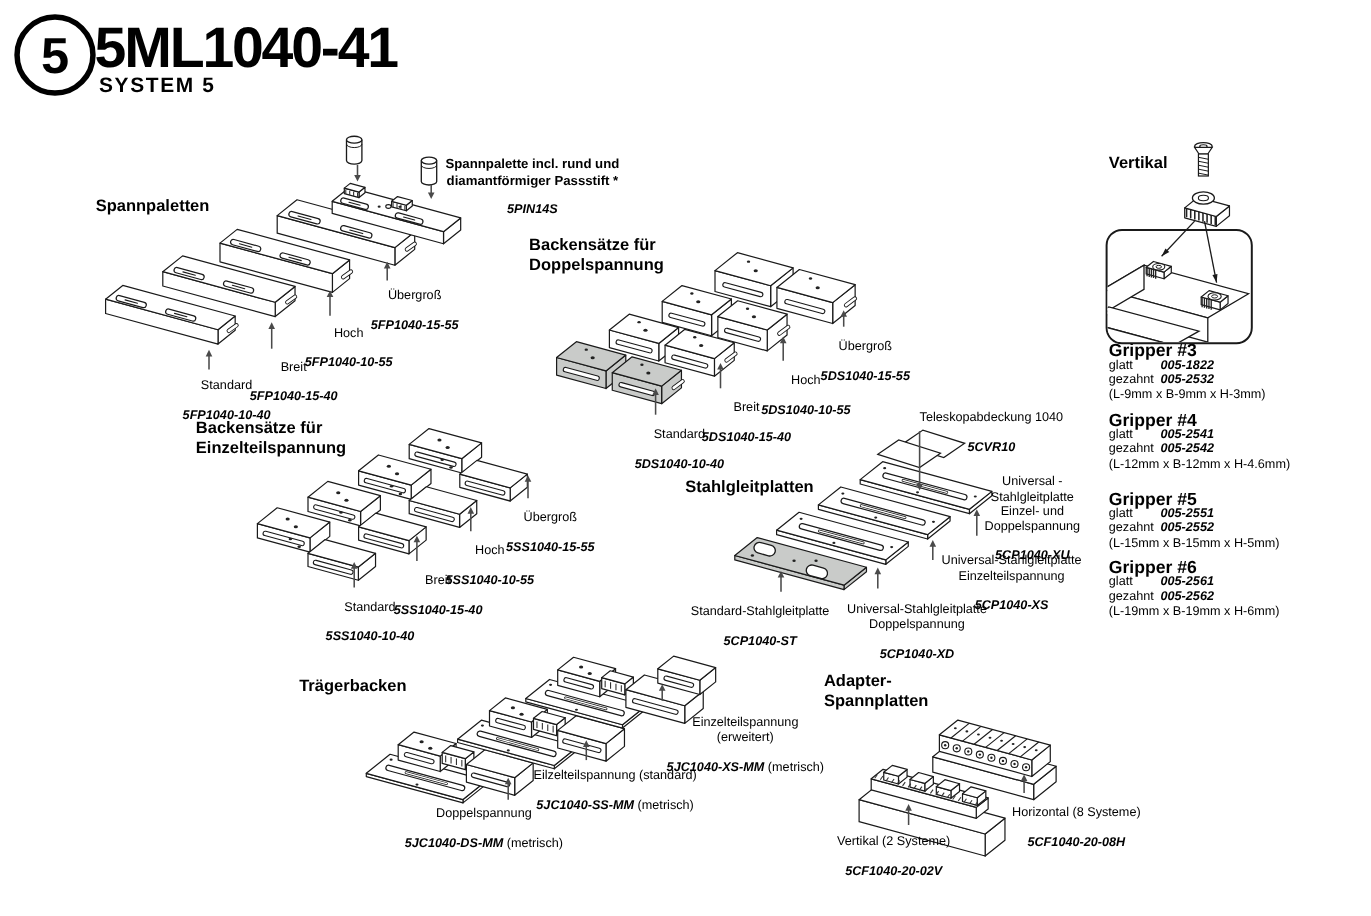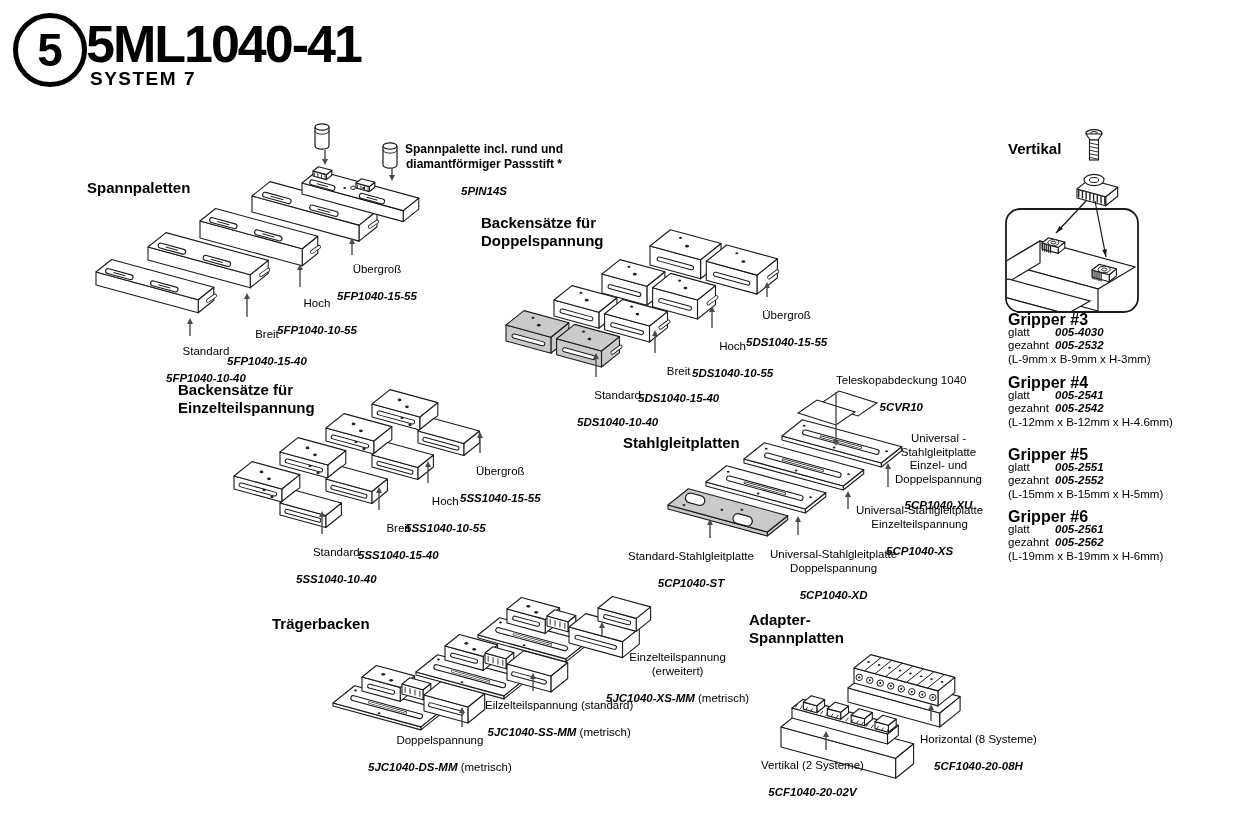--- a/index.html
+++ b/index.html
@@ -538,21 +538,21 @@
       <line x1="826" y1="736" x2="826" y2="750" stroke="#4a4a4a" stroke-width="1.4"></line>
       <polygon points="826.0,731.0 823.0,737.0 829.0,737.0" fill="#4a4a4a"></polygon>
       <line x1="931" y1="709" x2="931" y2="721" stroke="#4a4a4a" stroke-width="1.4"></line>
       <polygon points="931.0,704.0 928.0,710.0 934.0,710.0" fill="#4a4a4a"></polygon>
     </svg>
 
   <div class="badge">
     <span>5</span>
   </div>
   <div class="title txt">5ML1040-41</div>
-  <div class="subtitle txt">SYSTEM 7</div>
+  <div class="subtitle txt">SYSTEM 5</div>
 
   <div class="heading txt" style="left:87px;top:179px">Spannpaletten</div>
   <div class="heading txt" style="left:481px;top:214px">Backensätze für
 Doppelspannung</div>
   <div class="heading txt" style="left:178px;top:381px">Backensätze für
 Einzelteilspannung</div>
   <div class="heading txt" style="left:623px;top:434px">Stahlgleitplatten</div>
   <div class="heading txt" style="left:272px;top:615px">Trägerbacken</div>
   <div class="heading txt" style="left:749px;top:611px">Adapter-
 Spannplatten</div>
@@ -659,21 +659,21 @@
     <div>Horizontal (8 Systeme)</div>
     <div class="code">5CF1040-20-08H</div>
   </div>
   <div class="lbl txt" style="left:761px;top:746px">
     <div>Vertikal (2 Systeme)</div>
     <div class="code">5CF1040-20-02V</div>
   </div>
 
   <div class="gmodel" style="left:1008px;top:313px">
     <div class="gname">Gripper #3</div>
-    <div><span class="gvar">glatt</span><span class="gcode">005-4030</span></div>
+    <div><span class="gvar">glatt</span><span class="gcode">005-1822</span></div>
     <div><span class="gvar">gezahnt</span><span class="gcode">005-2532</span></div>
     <div>(L-9mm x B-9mm x H-3mm)</div>
   </div>
   <div class="gmodel" style="left:1008px;top:376px">
     <div class="gname">Gripper #4</div>
     <div><span class="gvar">glatt</span><span class="gcode">005-2541</span></div>
     <div><span class="gvar">gezahnt</span><span class="gcode">005-2542</span></div>
     <div>(L-12mm x B-12mm x H-4.6mm)</div>
   </div>
   <div class="gmodel" style="left:1008px;top:448px">

